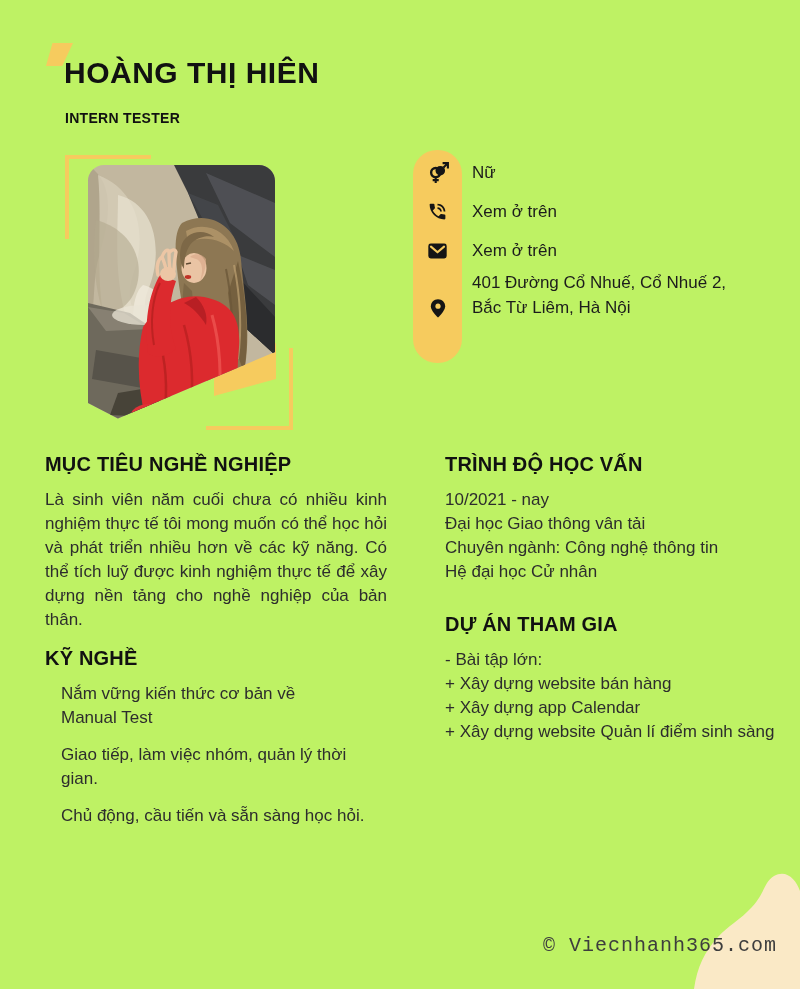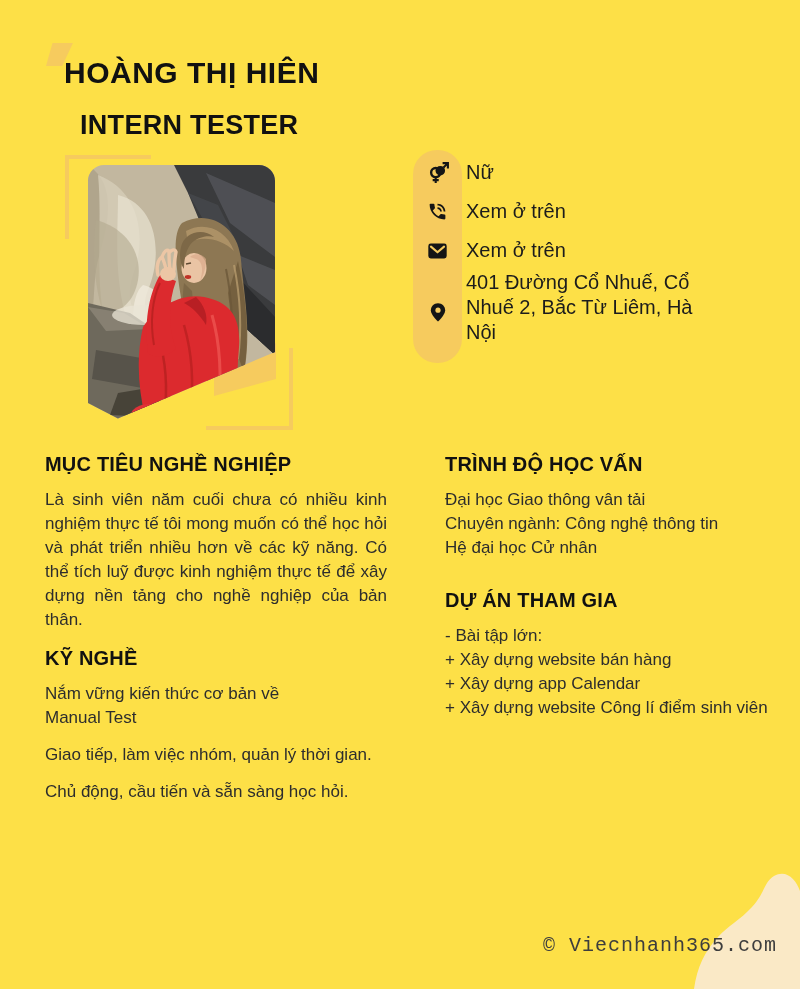--- a/index.html
+++ b/index.html
@@ -5,55 +5,55 @@
   :root{
     --accent:#F6CB5E;
     --accent-pale:#FAE9C6;
     --heading-text:#111111;
     --body-text:#2D2D2D;
     --footer-text:#3D3D3D;
   }
   *{margin:0;padding:0;box-sizing:border-box;}
   html,body{background:#fff;}
   body{font-family:"Liberation Sans","DejaVu Sans",sans-serif;color:var(--body-text);}
-  .page{position:relative;width:800px;height:989px;background:#fde047;overflow:hidden;}
+  .page{position:relative;width:800px;height:989px;background:#bef264;overflow:hidden;}
 
   
   .name-accent{position:absolute;left:46px;top:43px;width:27px;height:23px;background:var(--accent);
     clip-path:polygon(24% 0,100% 0,60% 100%,0 100%);}
   .name{position:absolute;left:64px;top:56px;font-size:30px;font-weight:bold;letter-spacing:.5px;color:var(--heading-text);}
-  .job-title{position:absolute;left:80px;top:110px;font-size:27px;font-weight:bold;letter-spacing:.3px;color:var(--heading-text);}
+  .job-title{position:absolute;left:65px;top:110px;font-size:14px;font-weight:bold;letter-spacing:.3px;color:var(--heading-text);}
 
   
   .frame-tl{position:absolute;left:65px;top:155px;width:86px;height:84px;
     border-left:4px solid var(--accent);border-top:4px solid var(--accent);}
   .frame-br{position:absolute;left:206px;top:348px;width:87px;height:82px;
     border-right:4px solid var(--accent);border-bottom:4px solid var(--accent);}
   .photo-accent{position:absolute;left:214px;top:343px;width:62px;height:53px;background:var(--accent);
     clip-path:polygon(0 57%,100% 0,100% 68%,0 100%);}
   .photo-wrap{position:absolute;left:88px;top:165px;width:187px;height:256px;
     clip-path:polygon(0 0,100% 0,100% 73%,16% 99%,0 93%);}
   .photo-wrap svg{border-radius:16px;display:block;}
 
   
   .contact-card{position:absolute;left:413px;top:150px;width:49px;height:213px;background:var(--accent);border-radius:24px;}
   .contact-list{position:absolute;left:413px;top:150px;width:360px;padding-top:3px;}
   .contact-row{display:flex;align-items:center;min-height:39px;}
-  .contact-row.tall{align-items:center;}
+  .contact-row.tall{align-items:flex-end;}
   .icon-cell{width:49px;min-width:49px;display:flex;justify-content:center;align-items:center;}
   .contact-row.tall .icon-cell{padding-top:9px;}
-  .contact-text{margin-left:4px;font-size:20px;line-height:25px;color:#1c1c1c;max-width:258px;}
+  .contact-text{margin-left:10px;font-size:17px;line-height:25px;color:#1c1c1c;max-width:258px;}
 
   
   .col{position:absolute;top:452px;}
   .col-left{left:45px;width:342px;}
   .col-right{left:445px;width:345px;}
   h2{font-size:20px;font-weight:bold;color:var(--heading-text);line-height:24px;margin:0 0 12px 0;letter-spacing:.2px;}
   .para{font-size:17px;line-height:24px;text-align:justify;margin:0 0 12px 0;}
-  .skill{font-size:17px;line-height:24px;margin:0 0 13px 0;}
+  .skill{font-size:17px;line-height:24px;margin:0 0 13px 16px;}
   .skill.w1{max-width:250px;}
   .cert-body{font-size:17px;line-height:24px;text-align:justify;max-width:312px;}
   .line{font-size:17px;line-height:24px;}
   .gap-heading{margin-top:28px;}
   .mt-sec{margin-top:14px;}
 
   
   .blob{position:absolute;right:0;bottom:0;width:110px;height:118px;}
   .credit{position:absolute;right:23px;bottom:32px;font-family:"Liberation Mono","DejaVu Sans Mono",monospace;
     font-size:20px;color:var(--footer-text);letter-spacing:1px;}
@@ -184,31 +184,32 @@
       <p class="skill w1">Nắm vững kiến thức cơ bản về Manual Test</p>
       <p class="skill">Giao tiếp, làm việc nhóm, quản lý thời gian.</p>
       <p class="skill">Chủ động, cầu tiến và sẵn sàng học hỏi.</p>
     </section>
 
   </div>
 
   <div class="col col-right">
     <section>
       <h2>TRÌNH ĐỘ HỌC VẤN</h2>
+      <div class="line">10/2021 - nay</div>
       <div class="line">Đại học Giao thông vân tải</div>
       <div class="line">Chuyên ngành: Công nghệ thông tin</div>
       <div class="line">Hệ đại học Cử nhân</div>
     </section>
 
     <section>
       <h2 class="gap-heading">DỰ ÁN THAM GIA</h2>
       <div class="line">- Bài tập lớn:</div>
       <div class="line">+ Xây dựng website bán hàng</div>
       <div class="line">+ Xây dựng app Calendar</div>
-      <div class="line">+ Xây dựng website Công lí điểm sinh viên</div>
+      <div class="line">+ Xây dựng website Quản lí điểm sinh sàng</div>
     </section>
   </div>
 
   <svg class="blob" viewBox="0 0 110 118">
     <path d="M110,20 C106,8 96,-2 84,5 C74,11 75,22 62,36 C50,49 38,55 28,66 C15,80 7,96 4,118 L110,118 Z" fill="#FAE9C6"></path>
   </svg>
   <div class="credit">© Viecnhanh365.com</div>
 
 </div>
 

